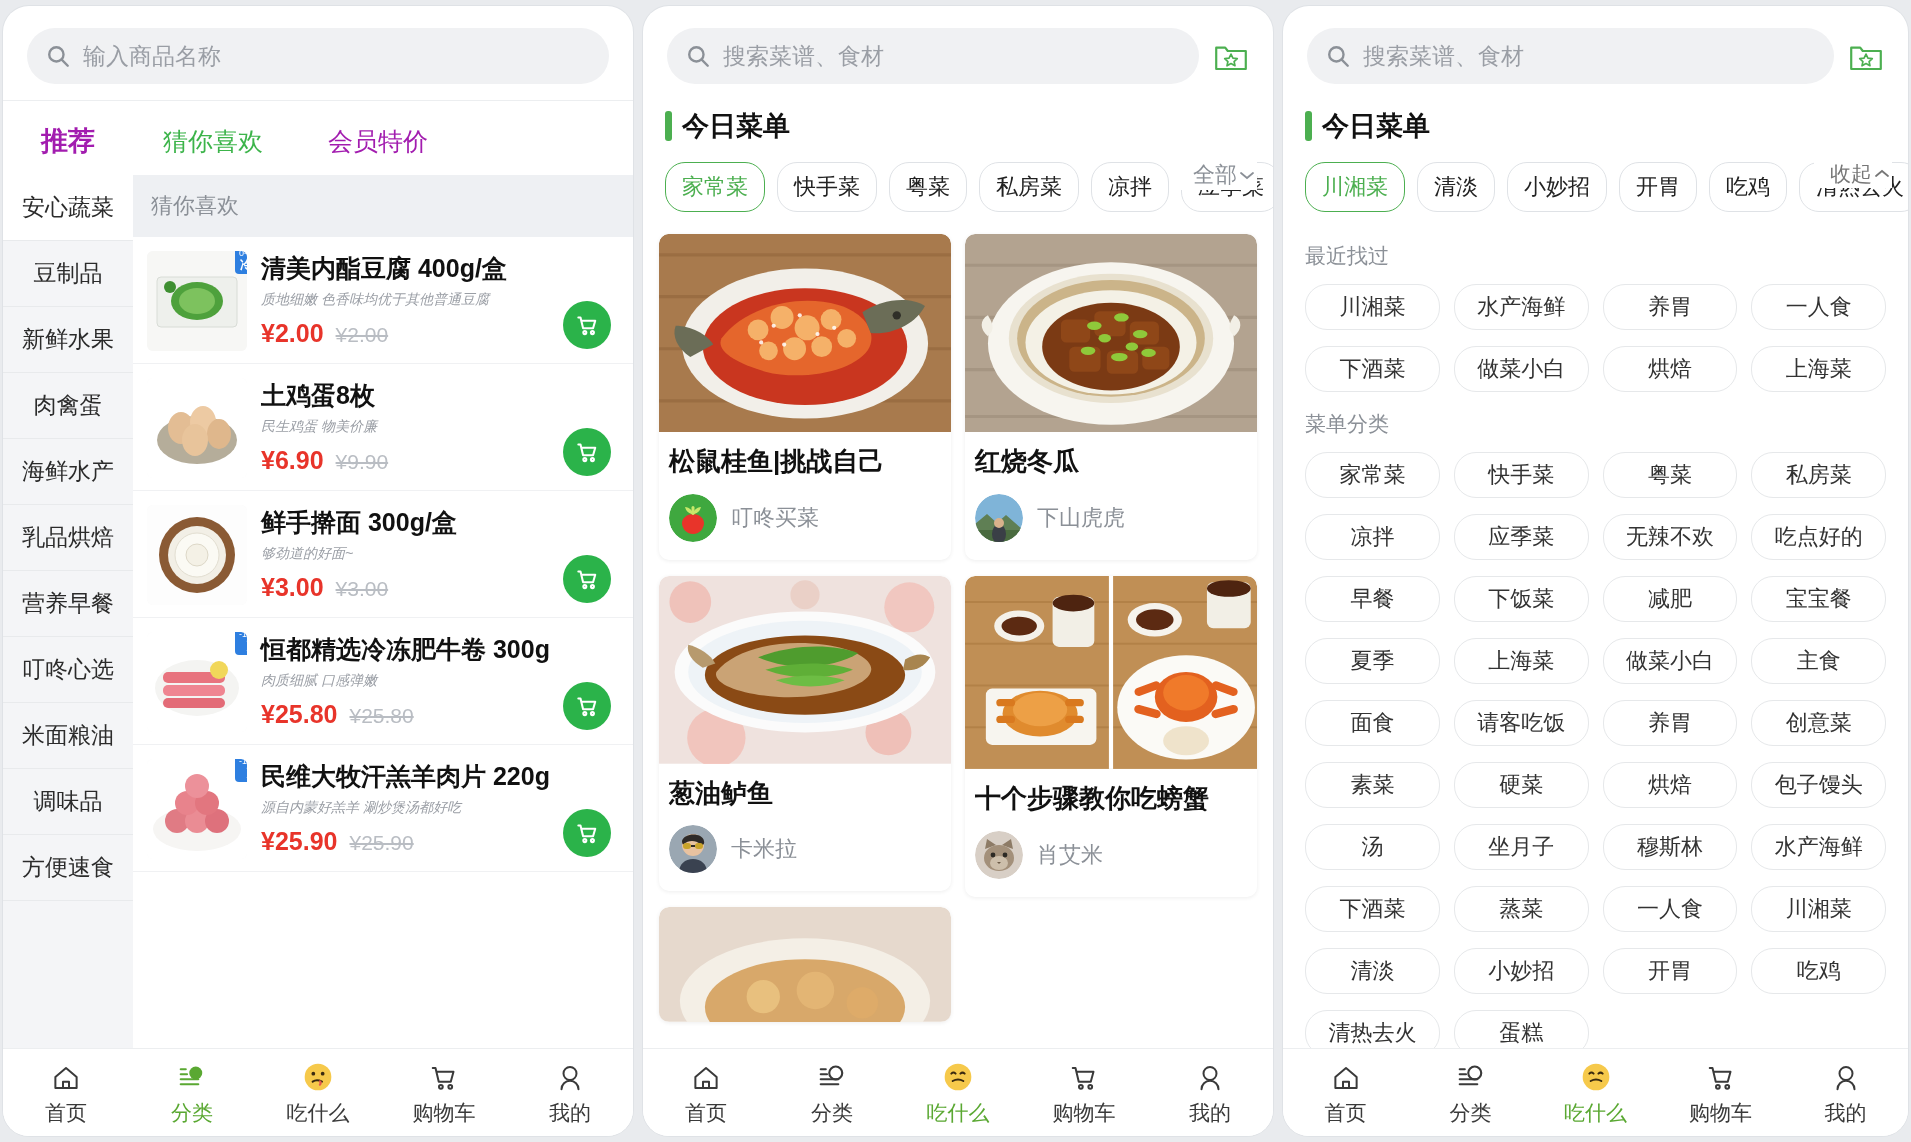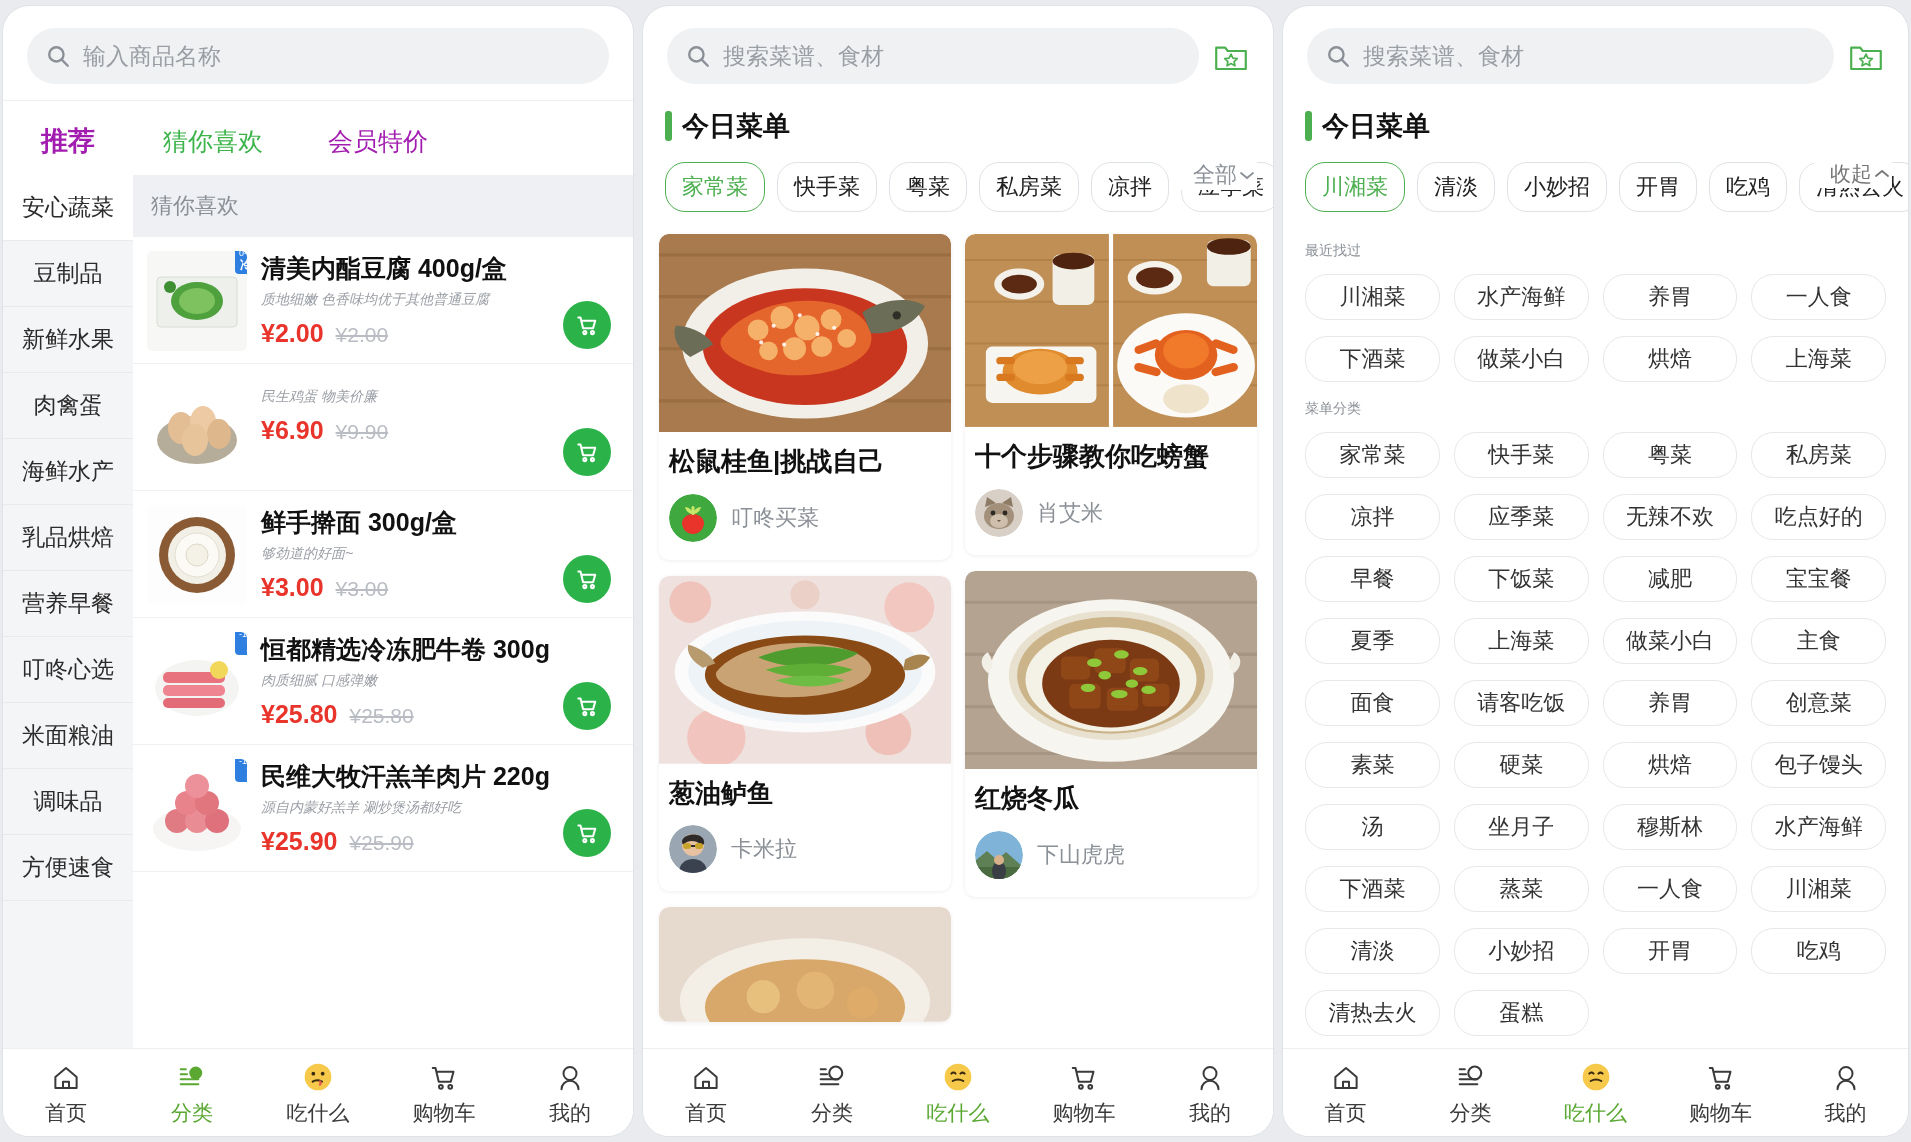--- a/index.html
+++ b/index.html
@@ -65,21 +65,21 @@
   .fcol { flex:1; min-width:0; display:flex; flex-direction:column; gap:16px; }
   .fcard { background:#fff; border-radius:10px; overflow:hidden; box-shadow:0 1px 4px rgba(0,0,0,.07); flex:0 0 auto; }
   .fimg { width:100%; display:block; border-radius:10px 10px 0 0; }
   .ftitle { font-size:26px; font-weight:bold; color:#111; padding:14px 10px 4px 10px; line-height:1.22; }
   .fauthor { display:flex; align-items:center; gap:14px; padding:12px 10px 18px 10px; }
   .avatar { width:48px; height:48px; border-radius:50%; flex:0 0 auto; overflow:hidden; }
   .aname { font-size:22px; color:#8b9097; }
 
   
   .tagsect { padding:18px 22px 0 22px; }
-  .tlabel { font-size:14px; color:#8b9097; margin-bottom:14px; }
+  .tlabel { font-size:21px; color:#8b9097; margin-bottom:14px; }
   .tgrid { display:grid; grid-template-columns:repeat(4,1fr); gap:16px 14px; }
   .tpill { border:1px solid #e6e8ea; border-radius:22px; height:46px; display:flex; align-items:center; justify-content:center;
            font-size:22px; color:#333; background:#fff; }
   .p3body { flex:1; min-height:0; overflow:hidden; }
 
   
   .nav { flex:0 0 auto; height:88px; border-top:1px solid #eceef0; display:flex; align-items:center; background:#fff; }
   .nitem { flex:1; display:flex; flex-direction:column; align-items:center; gap:6px; }
   .nlabel { font-size:21px; color:#3a3a3a; }
   .nitem.act .nlabel { color:#5aa832; }
@@ -163,20 +163,21 @@
             <svg width="100" height="100" viewBox="0 0 100 100">
               <rect width="100" height="100" fill="#ffffff"></rect>
               <ellipse cx="50" cy="62" rx="40" ry="24" fill="#b5ad9a"></ellipse>
               <ellipse cx="34" cy="50" rx="13" ry="16" fill="#e3bd94"></ellipse>
               <ellipse cx="56" cy="44" rx="13" ry="16" fill="#edcaa3"></ellipse>
               <ellipse cx="72" cy="56" rx="12" ry="15" fill="#dfb78c"></ellipse>
               <ellipse cx="48" cy="62" rx="13" ry="16" fill="#e8c49b"></ellipse>
             </svg>
           </div>
           <div class="pinfo">
+            <div class="pname">土鸡蛋8枚</div>
             <div class="pdesc">民生鸡蛋 物美价廉</div>
             <div class="pricerow">
               <span class="pnow">¥6.90</span>
               <span class="pold">¥9.90</span>
             </div>
           </div>
           <div class="cartbtn">
             <svg width="26" height="26" viewBox="0 0 24 24" fill="none" stroke="#fff" stroke-width="1.9" stroke-linecap="round" stroke-linejoin="round">
               <path d="M4 5h2l2.4 10h9.2l2-7H7"></path>
                 <circle cx="10" cy="19" r="1.4"></circle>
@@ -469,20 +470,67 @@
             <ellipse cx="140" cy="90" rx="120" ry="60" fill="#f4efe6"></ellipse>
             <ellipse cx="140" cy="96" rx="96" ry="46" fill="#d8a86a"></ellipse>
             <circle cx="100" cy="86" r="16" fill="#e8c07e"></circle>
               <circle cx="150" cy="80" r="18" fill="#e3b574"></circle>
               <circle cx="195" cy="92" r="15" fill="#deab69"></circle>
           </svg>
         </div>
       </div>
 
       <div class="fcol">
+        <div class="fcard">
+          <svg class="fimg" viewBox="0 0 280 190">
+            <rect width="280" height="190" fill="#b3a390"></rect>
+            <g stroke="#9c8c79" stroke-width="3" opacity=".6">
+                <path d="M0 30h280M0 80h280M0 130h280M0 175h280"></path>
+              </g>
+            <ellipse cx="140" cy="105" rx="118" ry="78" fill="#f7f5ef"></ellipse>
+            <ellipse cx="140" cy="100" rx="98" ry="62" fill="#e8e1cf"></ellipse>
+            <ellipse cx="140" cy="100" rx="90" ry="56" fill="#cbb489"></ellipse>
+            <ellipse cx="140" cy="104" rx="82" ry="50" fill="#f4f1e6"></ellipse>
+            <ellipse cx="140" cy="108" rx="66" ry="42" fill="#7b3a14"></ellipse>
+            <g fill="#8f4718">
+              <rect x="92" y="82" width="28" height="22" rx="5"></rect>
+                <rect x="124" y="74" width="30" height="24" rx="5"></rect>
+              <rect x="158" y="84" width="28" height="22" rx="5"></rect>
+                <rect x="100" y="108" width="30" height="24" rx="5"></rect>
+              <rect x="136" y="112" width="30" height="22" rx="5"></rect>
+                <rect x="170" y="108" width="26" height="22" rx="5"></rect>
+            </g>
+            <g fill="#8fc93a">
+              <ellipse cx="124" cy="88" rx="7" ry="4"></ellipse>
+                <ellipse cx="150" cy="80" rx="7" ry="4"></ellipse>
+                <ellipse cx="168" cy="96" rx="7" ry="4"></ellipse>
+              <ellipse cx="118" cy="112" rx="7" ry="4"></ellipse>
+                <ellipse cx="148" cy="118" rx="8" ry="4"></ellipse>
+                <ellipse cx="176" cy="114" rx="7" ry="4"></ellipse>
+              <ellipse cx="134" cy="100" rx="6" ry="4"></ellipse>
+                <ellipse cx="160" cy="108" rx="6" ry="4"></ellipse>
+            </g>
+            <path d="M22 98c-8-6-8-16 0-20 6 10 6 14 0 20z" fill="#f2efe6"></path>
+            <path d="M258 98c8-6 8-16 0-20-6 10-6 14 0 20z" fill="#f2efe6"></path>
+          </svg>
+          <div class="ftitle">红烧冬瓜</div>
+          <div class="fauthor">
+            <span class="avatar">
+              <svg width="48" height="48" viewBox="0 0 48 48">
+                  <circle cx="24" cy="24" r="24" fill="#7fb4d8"></circle>
+                  <path d="M0 30l12-10 10 9 9-8 17 15v12H0z" fill="#5f7f54"></path>
+                  <path d="M0 36h48v12H0z" fill="#4a6b3f"></path>
+                  <ellipse cx="24" cy="40" rx="7" ry="10" fill="#3a3f46"></ellipse>
+                  <circle cx="24" cy="29" r="5" fill="#d9b28c"></circle>
+                </svg>
+            </span>
+            <span class="aname">下山虎虎</span>
+          </div>
+        </div>
+
         <div class="fcard">
           <svg class="fimg" viewBox="0 0 280 185">
             <rect width="280" height="185" fill="#c08f55"></rect>
             <g stroke="#a9793f" stroke-width="2" opacity=".6">
                 <path d="M0 25h280M0 65h280M0 105h280M0 145h280"></path>
               </g>
             <rect x="138" y="0" width="4" height="185" fill="#fff"></rect>
             <g>
               <ellipse cx="52" cy="48" rx="24" ry="15" fill="#f4f1ea"></ellipse>
                 <ellipse cx="52" cy="48" rx="17" ry="9" fill="#5c2a12"></ellipse>
@@ -522,67 +570,20 @@
                   <circle cx="24" cy="24" r="24" fill="#d8cfc6"></circle>
                   <path d="M10 18l2-10 9 6zM38 18l-2-10-9 6z" fill="#8d7b66"></path>
                   <ellipse cx="24" cy="27" rx="15" ry="13" fill="#a3907a"></ellipse>
                   <ellipse cx="24" cy="32" rx="9" ry="7" fill="#cdbfab"></ellipse>
                   <circle cx="18" cy="24" r="2.4" fill="#2d2a24"></circle>
                   <circle cx="30" cy="24" r="2.4" fill="#2d2a24"></circle>
                   <path d="M22 31h4l-2 2z" fill="#6b5a47"></path>
                 </svg>
             </span>
             <span class="aname">肖艾米</span>
-          </div>
-        </div>
-
-        <div class="fcard">
-          <svg class="fimg" viewBox="0 0 280 190">
-            <rect width="280" height="190" fill="#b3a390"></rect>
-            <g stroke="#9c8c79" stroke-width="3" opacity=".6">
-                <path d="M0 30h280M0 80h280M0 130h280M0 175h280"></path>
-              </g>
-            <ellipse cx="140" cy="105" rx="118" ry="78" fill="#f7f5ef"></ellipse>
-            <ellipse cx="140" cy="100" rx="98" ry="62" fill="#e8e1cf"></ellipse>
-            <ellipse cx="140" cy="100" rx="90" ry="56" fill="#cbb489"></ellipse>
-            <ellipse cx="140" cy="104" rx="82" ry="50" fill="#f4f1e6"></ellipse>
-            <ellipse cx="140" cy="108" rx="66" ry="42" fill="#7b3a14"></ellipse>
-            <g fill="#8f4718">
-              <rect x="92" y="82" width="28" height="22" rx="5"></rect>
-                <rect x="124" y="74" width="30" height="24" rx="5"></rect>
-              <rect x="158" y="84" width="28" height="22" rx="5"></rect>
-                <rect x="100" y="108" width="30" height="24" rx="5"></rect>
-              <rect x="136" y="112" width="30" height="22" rx="5"></rect>
-                <rect x="170" y="108" width="26" height="22" rx="5"></rect>
-            </g>
-            <g fill="#8fc93a">
-              <ellipse cx="124" cy="88" rx="7" ry="4"></ellipse>
-                <ellipse cx="150" cy="80" rx="7" ry="4"></ellipse>
-                <ellipse cx="168" cy="96" rx="7" ry="4"></ellipse>
-              <ellipse cx="118" cy="112" rx="7" ry="4"></ellipse>
-                <ellipse cx="148" cy="118" rx="8" ry="4"></ellipse>
-                <ellipse cx="176" cy="114" rx="7" ry="4"></ellipse>
-              <ellipse cx="134" cy="100" rx="6" ry="4"></ellipse>
-                <ellipse cx="160" cy="108" rx="6" ry="4"></ellipse>
-            </g>
-            <path d="M22 98c-8-6-8-16 0-20 6 10 6 14 0 20z" fill="#f2efe6"></path>
-            <path d="M258 98c8-6 8-16 0-20-6 10-6 14 0 20z" fill="#f2efe6"></path>
-          </svg>
-          <div class="ftitle">红烧冬瓜</div>
-          <div class="fauthor">
-            <span class="avatar">
-              <svg width="48" height="48" viewBox="0 0 48 48">
-                  <circle cx="24" cy="24" r="24" fill="#7fb4d8"></circle>
-                  <path d="M0 30l12-10 10 9 9-8 17 15v12H0z" fill="#5f7f54"></path>
-                  <path d="M0 36h48v12H0z" fill="#4a6b3f"></path>
-                  <ellipse cx="24" cy="40" rx="7" ry="10" fill="#3a3f46"></ellipse>
-                  <circle cx="24" cy="29" r="5" fill="#d9b28c"></circle>
-                </svg>
-            </span>
-            <span class="aname">下山虎虎</span>
           </div>
         </div>
       </div>
     </div>
 
     <div class="nav">
       <div class="nitem">
         <span class="nico">
             <svg width="32" height="30" viewBox="0 0 24 24" fill="none" stroke="#3a3a3a" stroke-width="1.6" stroke-linejoin="round">
               <path d="M3.5 11.2 12 4l8.5 7.2V20H3.5z"></path>

